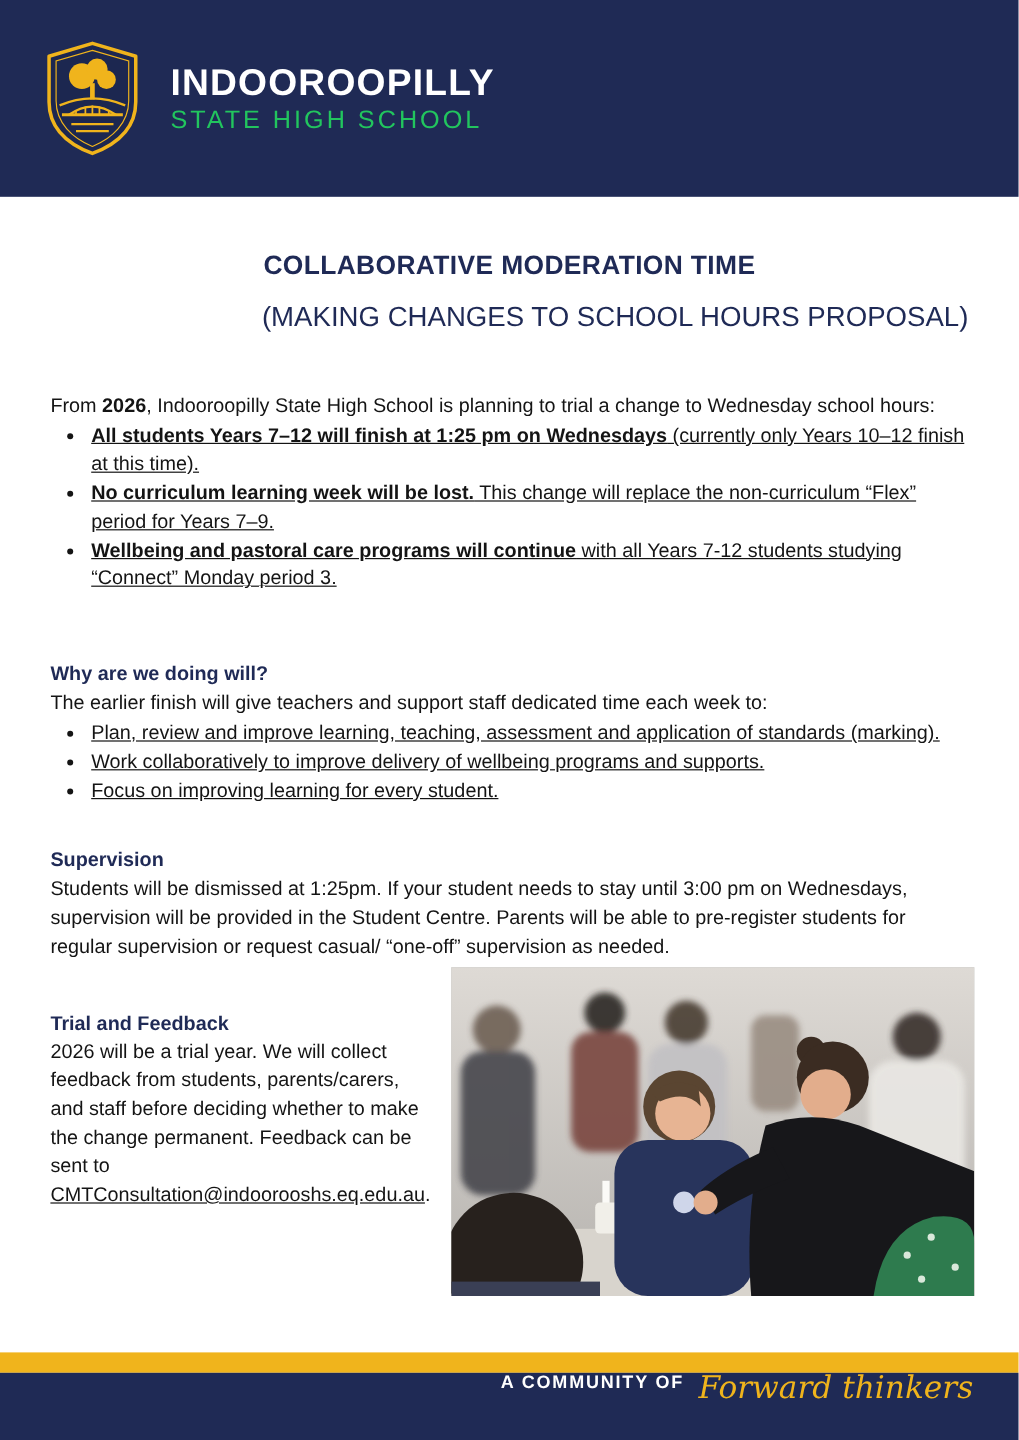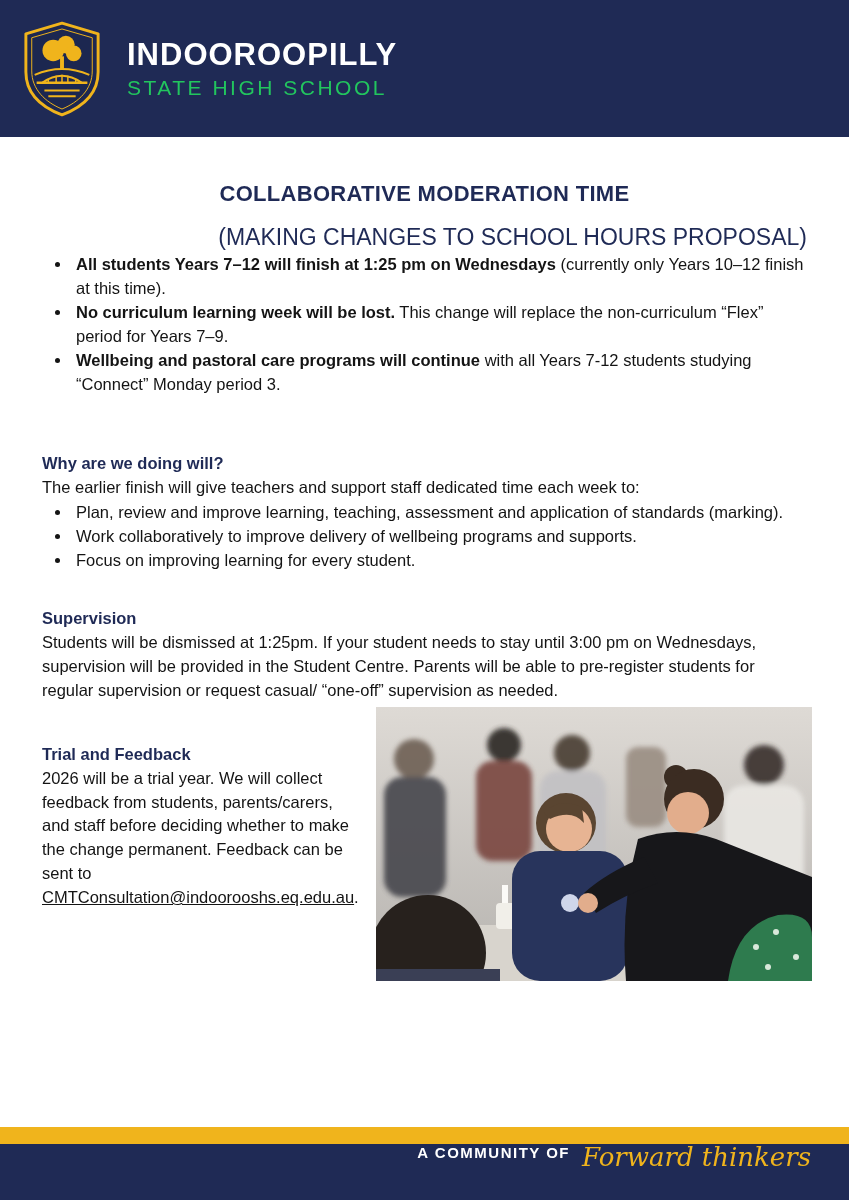--- a/index.html
+++ b/index.html
@@ -5,37 +5,37 @@
   * { box-sizing: border-box; }
   html,body { margin:0; padding:0; background:#ffffff; }
   .page {
     width:849px; height:1200px; margin:0 auto; background:#ffffff;
     display:flex; flex-direction:column; overflow:hidden;
     font-family:"Liberation Sans", sans-serif; color:#141414;
   }
 
   
   .masthead {
-    flex:none; height:137px; background:#1f2a55;
-    display:flex; align-items:center; gap:24px; padding-left:21px;
+    flex:none; height:164px; background:#1f2a55;
+    display:flex; align-items:center; gap:24px; padding-left:36px;
   }
   .crest svg { display:block; }
   .name1 { color:#ffffff; font-size:31px; font-weight:700; letter-spacing:1px; line-height:1.1; }
   .name2 { color:#22c55e; font-size:21px; font-weight:400; letter-spacing:2.5px; margin-top:3px; line-height:1.1; }
 
   
   main { flex:1; padding:0 42px; overflow:hidden; font-size:16.5px; line-height:1.45; }
   h1 {
     margin:44px 0 18px; text-align:center; color:#1f2a56;
     font-size:22px; font-weight:700; letter-spacing:0.3px; line-height:1.15;
   }
   .subtitle { margin-top:5px; text-align:right; color:#1f2a56; font-size:23px; font-weight:400; line-height:1.2; }
   p { margin:0; }
   .lead { margin-top:48px; }
-  ul { margin:1px 0 0; padding-left:30px; }
+  ul { margin:1px 0 0; padding-left:30px;text-decoration:underline; }
   li { padding-left:4px; }
   strong { font-weight:700; }
   h3.sec { margin:0; color:#1f2a56; font-size:16.5px; font-weight:700; line-height:1.45; }
   .sec-why   { margin-top:56px; }
   .sec-sup   { margin-top:34px; }
   .sec-trans { margin-top:44px; }
 
   .trial-row { margin-top:4px; display:flex; gap:22px; }
   .trial-col { flex:none; width:312px; padding-top:36px; }
   .photo { flex:none; width:436px; height:274px; background:#c9c7c4; overflow:hidden; }
@@ -78,20 +78,21 @@
       <div class="name1">INDOOROOPILLY</div>
       <div class="name2">STATE HIGH SCHOOL</div>
     </div>
   </header>
 
   <main>
 
     <h1>COLLABORATIVE MODERATION TIME</h1>
     <div class="subtitle">(MAKING CHANGES TO SCHOOL HOURS PROPOSAL)</div>
 
+    <p class="lead"><span>From </span><strong>2026</strong><span>, Indooroopilly State High School is planning to trial a change to Wednesday school hours:</span></p>
 
     <ul>
       <li><strong>All students Years 7–12 will finish at 1:25 pm on Wednesdays</strong><span> (currently only Years 10–12 finish at this time).</span></li>
       <li><strong>No curriculum learning week will be lost.</strong><span> This change will replace the non-curriculum “Flex” period for Years 7–9.</span></li>
       <li><strong>Wellbeing and pastoral care programs will continue</strong><span> with all Years 7-12 students studying “Connect” Monday period 3.</span></li>
     </ul>
 
     <section class="sec-why">
       <h3 class="sec">Why are we doing will?</h3>
       <p>The earlier finish will give teachers and support staff dedicated time each week to:</p>

